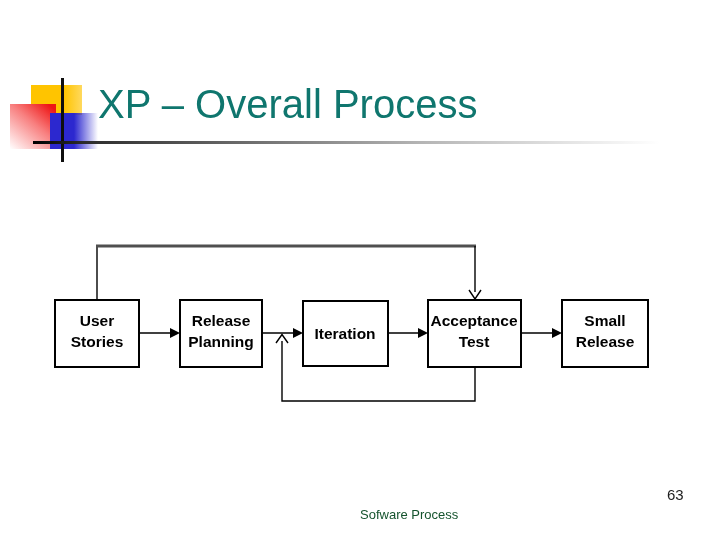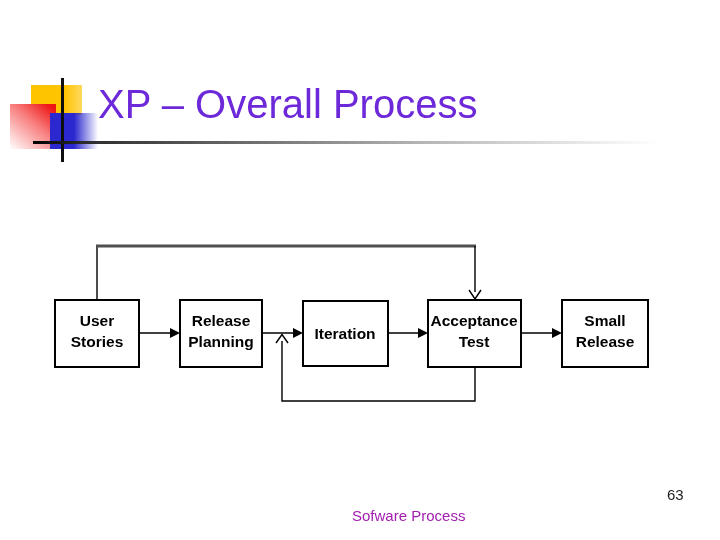--- a/index.html
+++ b/index.html
@@ -13,36 +13,36 @@
   .orn-red{position:absolute;left:10px;top:104px;width:46px;height:45px;
     background:linear-gradient(220deg,#ee1515 8%,#f87f7f 45%,#ffecec 92%,rgba(255,255,255,0) 100%);}
   .orn-blue{position:absolute;left:50px;top:113px;width:48px;height:36px;
     background:linear-gradient(to right,#2c28cf 50%,rgba(44,40,207,0) 100%);}
   .orn-vline{position:absolute;left:61px;top:78px;width:3px;height:84px;background:#0e0e0e;}
   .title-rule{position:absolute;left:33px;top:141px;width:627px;height:3px;
     background:linear-gradient(to right,#000 0%,#2b2b2b 8%,#6f6f6f 35%,#b5b5b5 62%,#e3e3e3 85%,rgba(255,255,255,0) 100%);}
   
   .page-title{
     position:absolute;left:98px;top:84px;font-size:40px;line-height:1.0;
-    color:#6d28d9;white-space:nowrap;letter-spacing:0px;
+    color:#0f766e;white-space:nowrap;letter-spacing:0px;
   }
   
   .diagram{position:absolute;left:0;top:0;}
   .diagram rect{fill:#ffffff;stroke:#000000;stroke-width:2px;}
   .diagram text{
     font-family:"Liberation Sans",sans-serif;font-weight:bold;
     font-size:15.5px;fill:#000000;text-anchor:middle;
   }
   .flow-line{stroke:#000000;stroke-width:1.5px;fill:none;}
   .flow-head{fill:#000000;stroke:none;}
   .fb-line{stroke:#000000;stroke-width:1.4px;fill:none;}
   .fb-thick{stroke:#4f4f4f;stroke-width:3px;fill:none;}
   .fb-head{stroke:#000000;stroke-width:1.4px;fill:none;}
   
-  .footer-text{position:absolute;left:352px;top:507px;font-size:15px;color:#a21caf;white-space:nowrap;}
+  .footer-text{position:absolute;left:360px;top:507px;font-size:13px;color:#14532d;white-space:nowrap;}
   .slide-number{position:absolute;left:667px;top:486px;font-size:15px;color:#1d1d1d;}
 </style>
 </head>
 <body>
 
 <div class="slide">
 
   <div>
     <div class="orn-yellow"></div>
     <div class="orn-red"></div>

